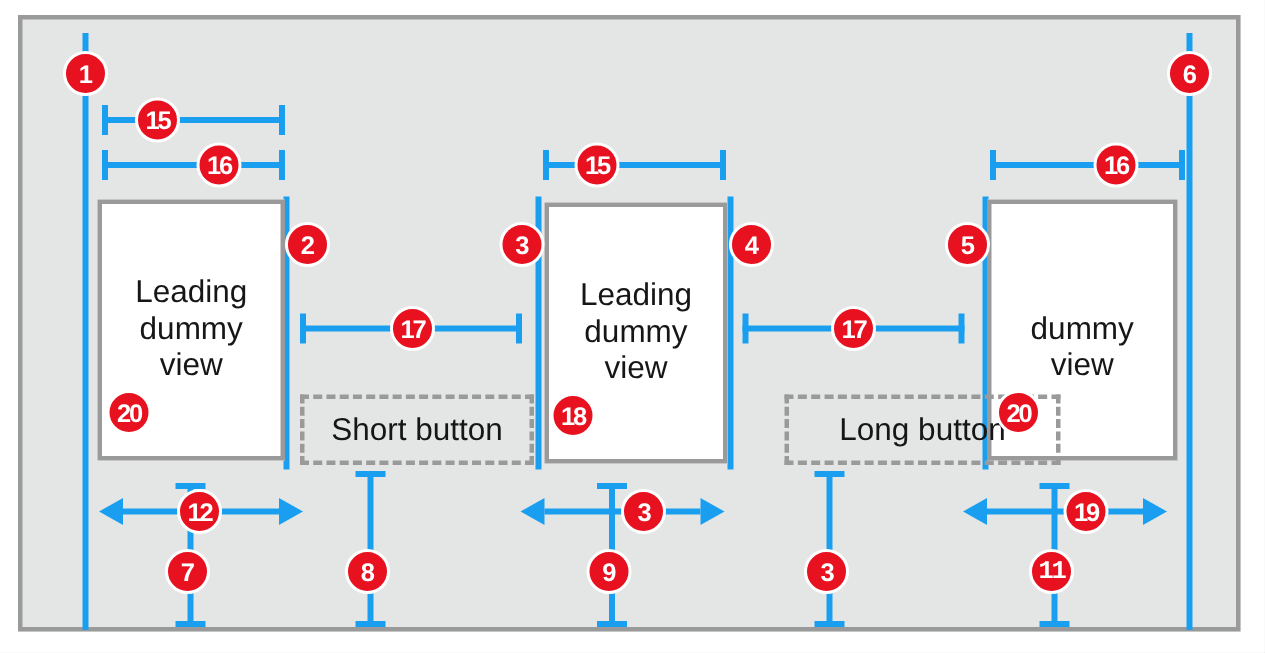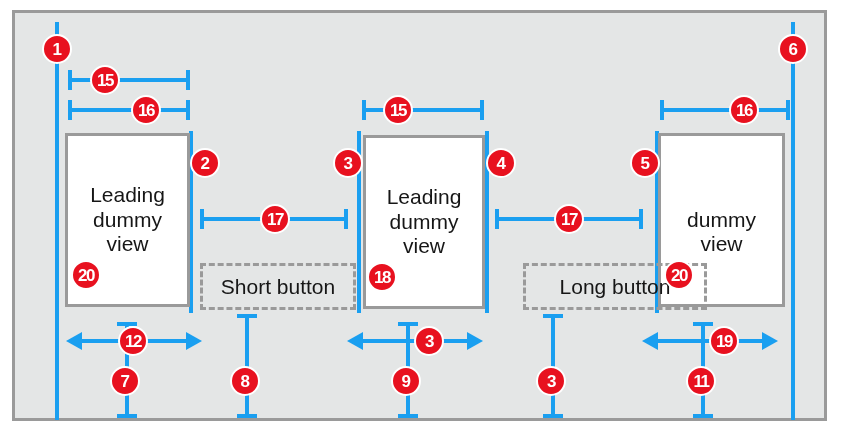--- a/index.html
+++ b/index.html
@@ -253,21 +253,21 @@
     </div>
   <div class="badge" style="left:230px; top:366px;">
       <span>8</span>
     </div>
   <div class="badge" style="left:391px; top:366px;">
       <span>9</span>
     </div>
   <div class="badge wide" style="left:536px; top:366px;">
       <span>3</span>
     </div>
-  <div class="badge wide" style="left:686px; top:366px;">
+  <div class="badge wide" style="left:686px; top:366px;font-family:Liberation Mono, monospace;">
       <span>11</span>
     </div>
 
   <div class="badge wide" style="left:118px; top:326px;">
       <span>12</span>
     </div>
   <div class="badge wide" style="left:414px; top:326px;">
       <span>3</span>
     </div>
   <div class="badge wide" style="left:709px; top:326px;">

